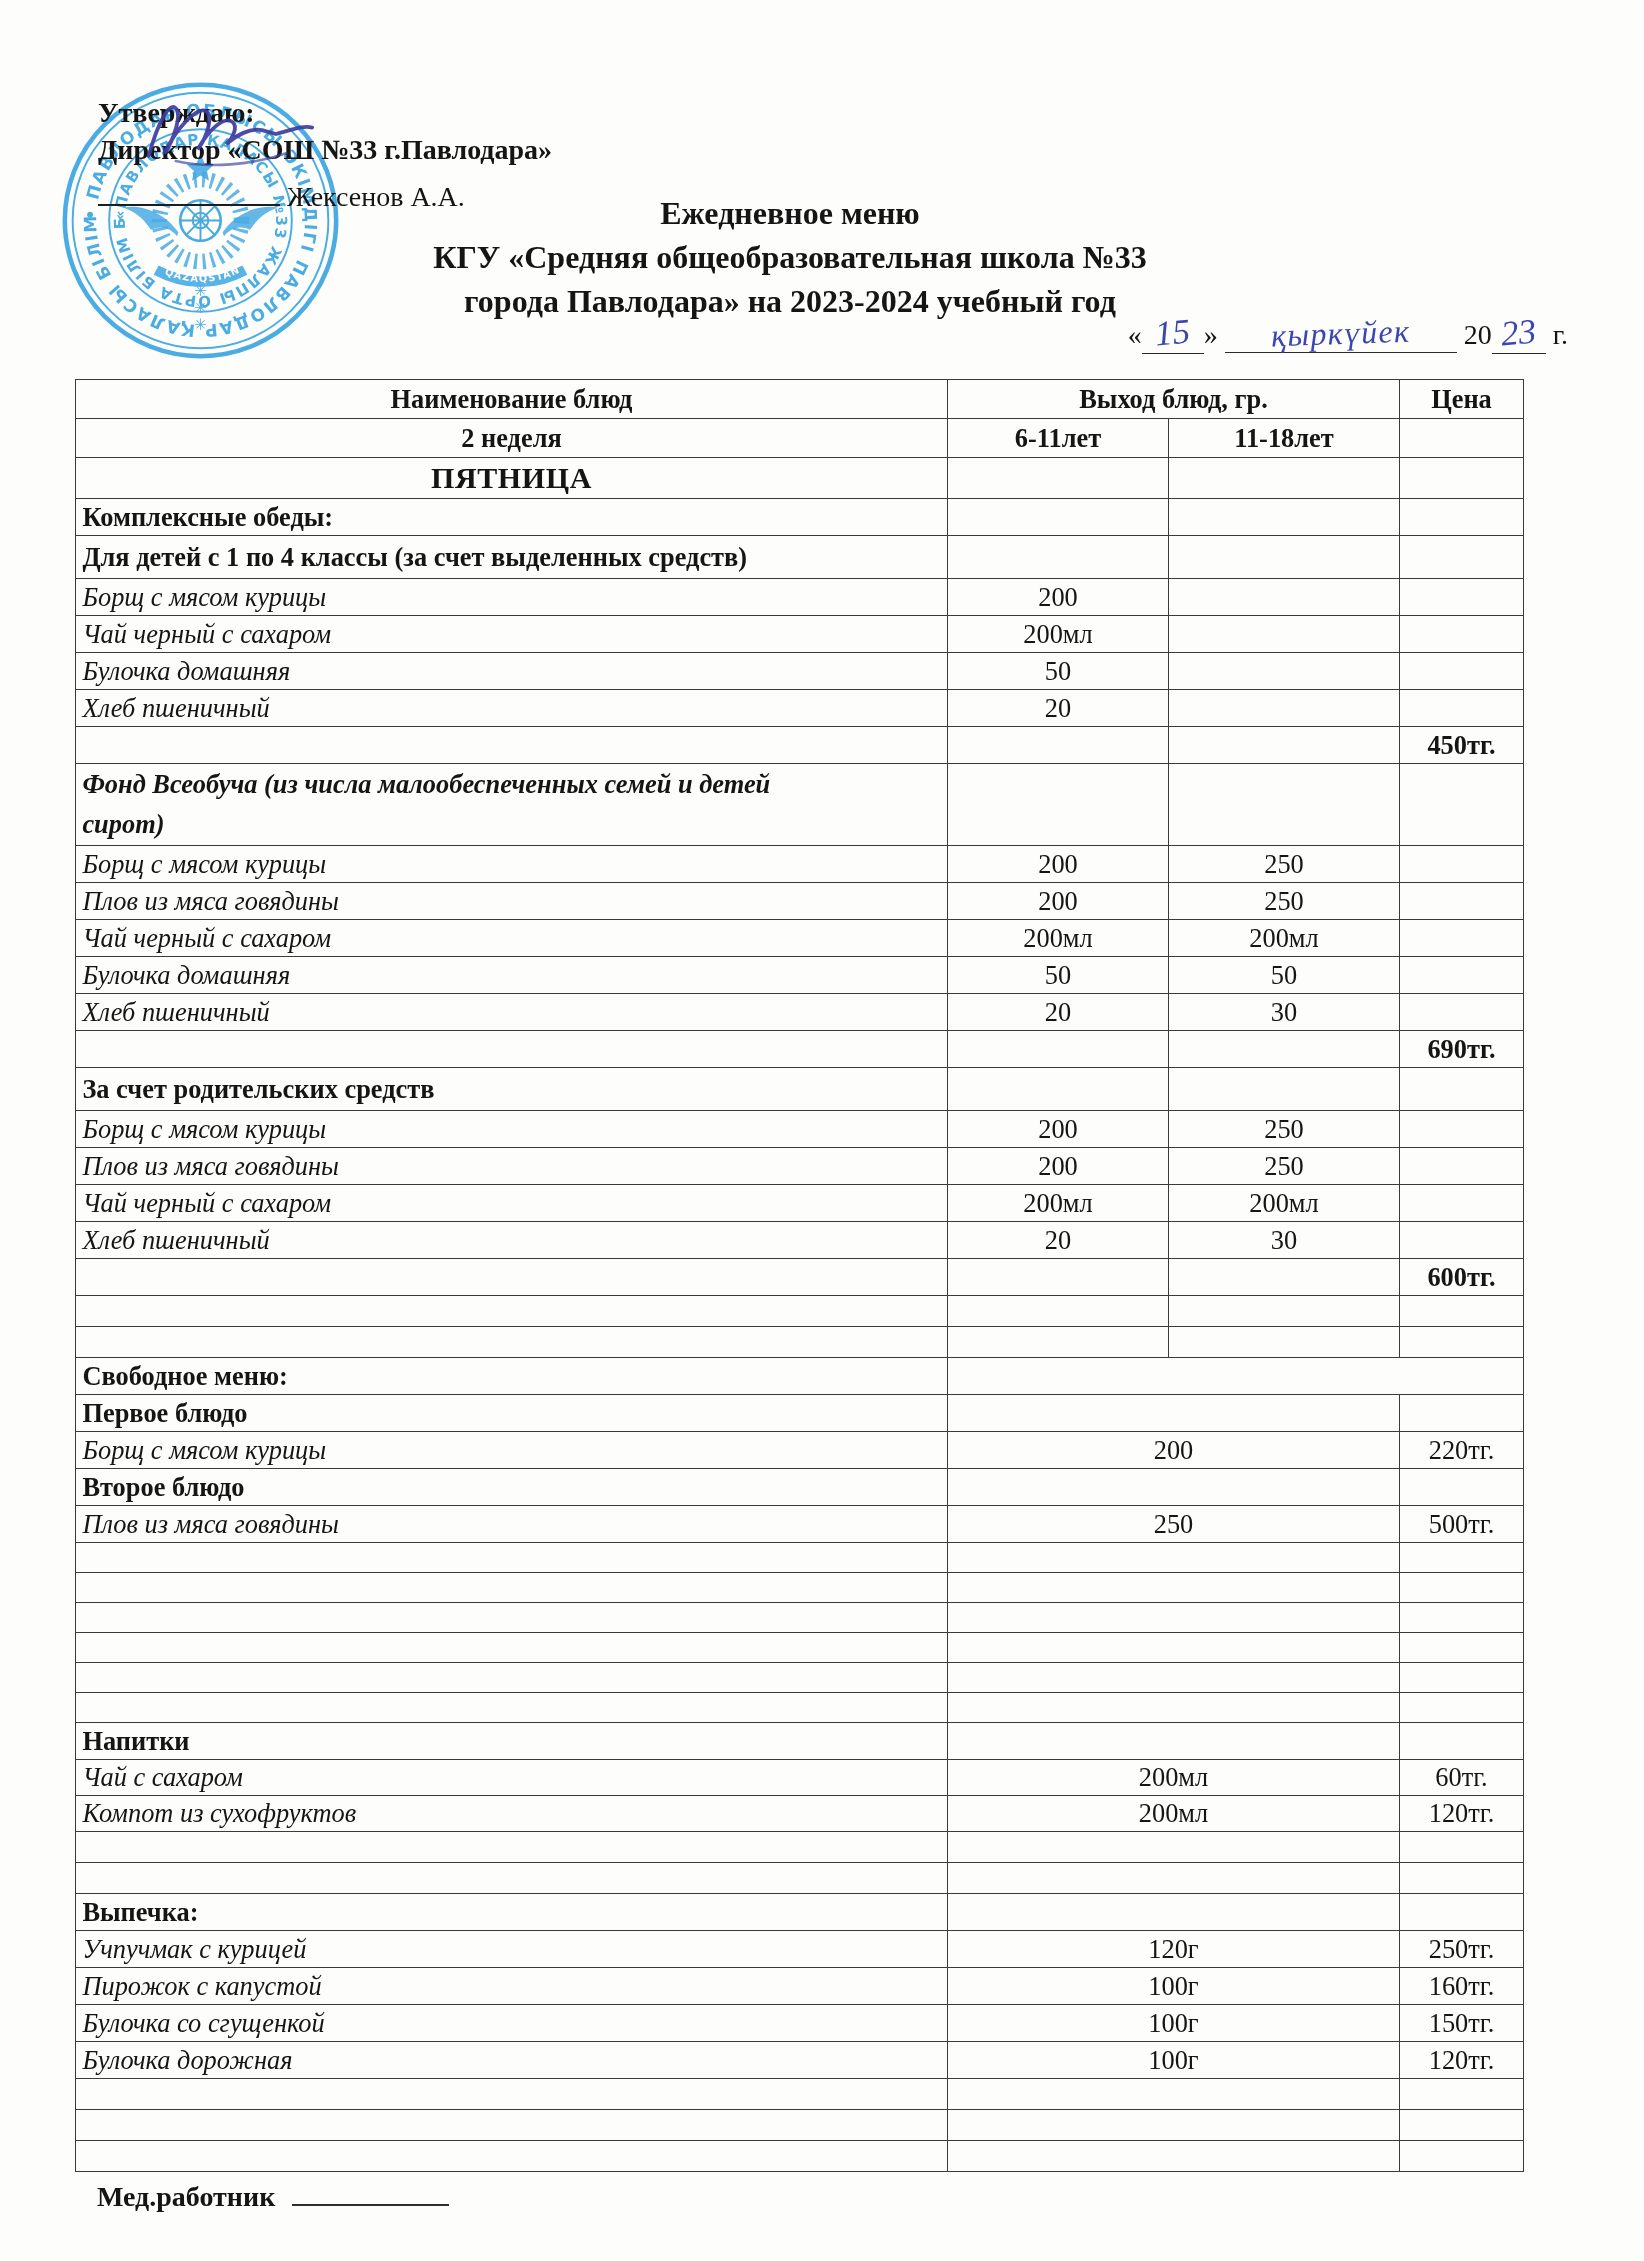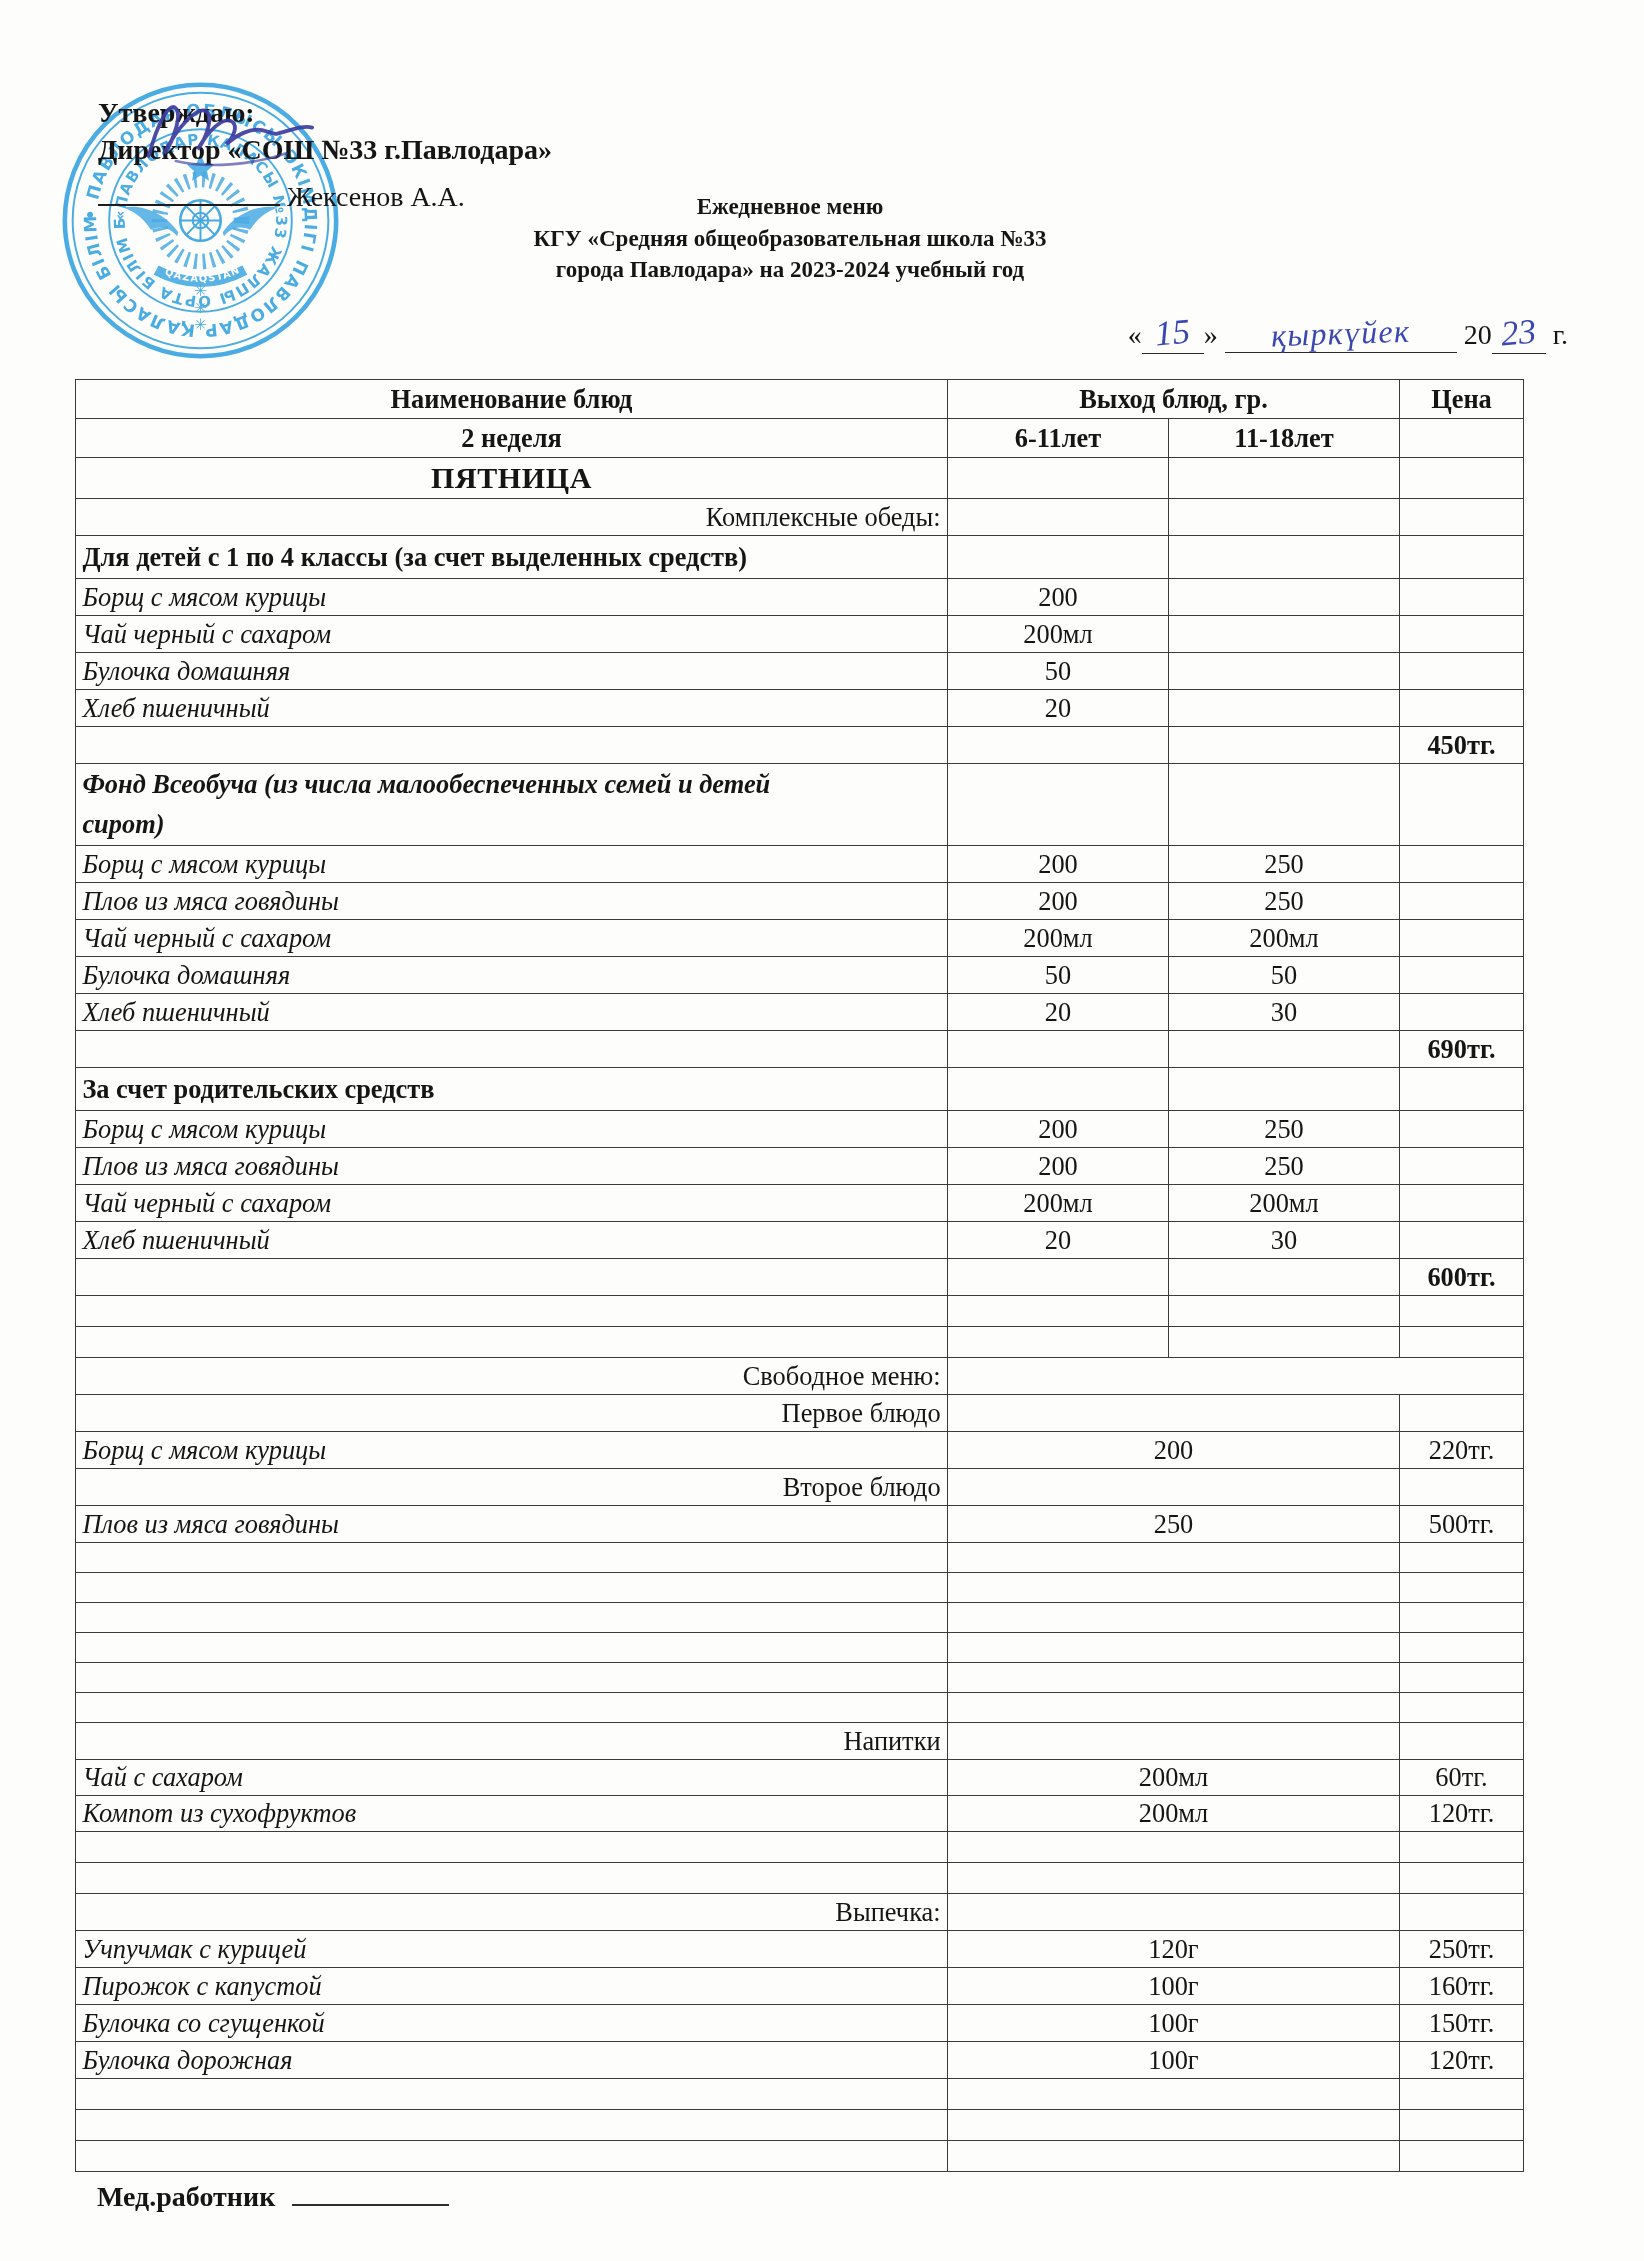--- a/index.html
+++ b/index.html
@@ -11,40 +11,40 @@
   .approval{position:absolute; left:98px; top:55px; font-weight:bold; font-size:28px; line-height:1.32;margin-top:40px;}
   .sig-row{margin-top:9px; white-space:nowrap;}
   .sig-line{display:inline-block; width:182px; border-bottom:2.6px solid #1d1d1d; height:26px; vertical-align:baseline;}
   .director-name{font-weight:normal;}
   .signature-svg{position:absolute; left:137px; top:89px; width:219px; height:90px; pointer-events:none;}
   
   .stamp{position:absolute; left:57px; top:77px; width:287px; height:287px; opacity:.92;}
   .stamp text{font-family:"DejaVu Sans","Liberation Sans",sans-serif; font-weight:bold;}
   
   .title{position:absolute; left:0; top:191px; width:1580px; text-align:center;
-         font-weight:bold; font-size:23px; line-height:1.38;}
+         font-weight:bold; font-size:32px; line-height:1.38;}
   
   .dateline{position:absolute; top:313px; right:76px; font-size:28px; white-space:nowrap;}
   .slot{display:inline-block; border-bottom:1.9px solid #2a2a2a; text-align:center;}
   .day-slot{min-width:62px;}
   .month-slot{min-width:232px;}
   .year-slot{min-width:54px;}
   .hw{font-style:italic; color:#3a46b2; font-size:35px; display:inline-block; transform:rotate(-5deg);}
   .hw.month{font-size:32px; letter-spacing:1.3px; transform:rotate(-2deg);}
   
   table.menu{position:absolute; left:75px; top:379px; border-collapse:collapse; table-layout:fixed;
              width:1448px; font-size:26.4px;}
   table.menu td{border:1.3px solid #3b3b3b; padding:0 6.4px; overflow:hidden;}
   table.menu{border:1.9px solid #333;}
   tr.h-hdr{height:39px;} tr.h-day{height:41px;} tr.h-sec{height:37px;} tr.h-secl{height:43px;}
   tr.h-fond{height:82px;} tr.h-std{height:37px;} tr.h-sm{height:31px;} tr.h-xs{height:30px;} tr.h-nap{height:36px;}
   .b{font-weight:bold;}
   .c-center{text-align:center;}
   .c-day{text-align:center; font-weight:bold; font-size:30px; letter-spacing:0.6px;}
-  .c-sec-center{text-align:right; font-weight:normal;}
+  .c-sec-center{text-align:left; font-weight:bold;}
   .c-sec-left{text-align:left; font-weight:bold; padding-left:15.5px;}
   .c-fond{text-align:left; font-weight:bold; font-style:italic; white-space:pre-line; line-height:1.5; padding-left:15.5px;}
   .c-dish{text-align:left; font-style:italic; padding-left:17px;}
   
   .footer{position:absolute; left:97px; top:2181px; font-weight:bold; font-size:28px; white-space:nowrap;}
   .footer .uline{display:inline-block; width:157px; border-bottom:2.6px solid #2e2e2e; height:22px; margin-left:17px;}
 </style>
 </head>
 <body>
 

